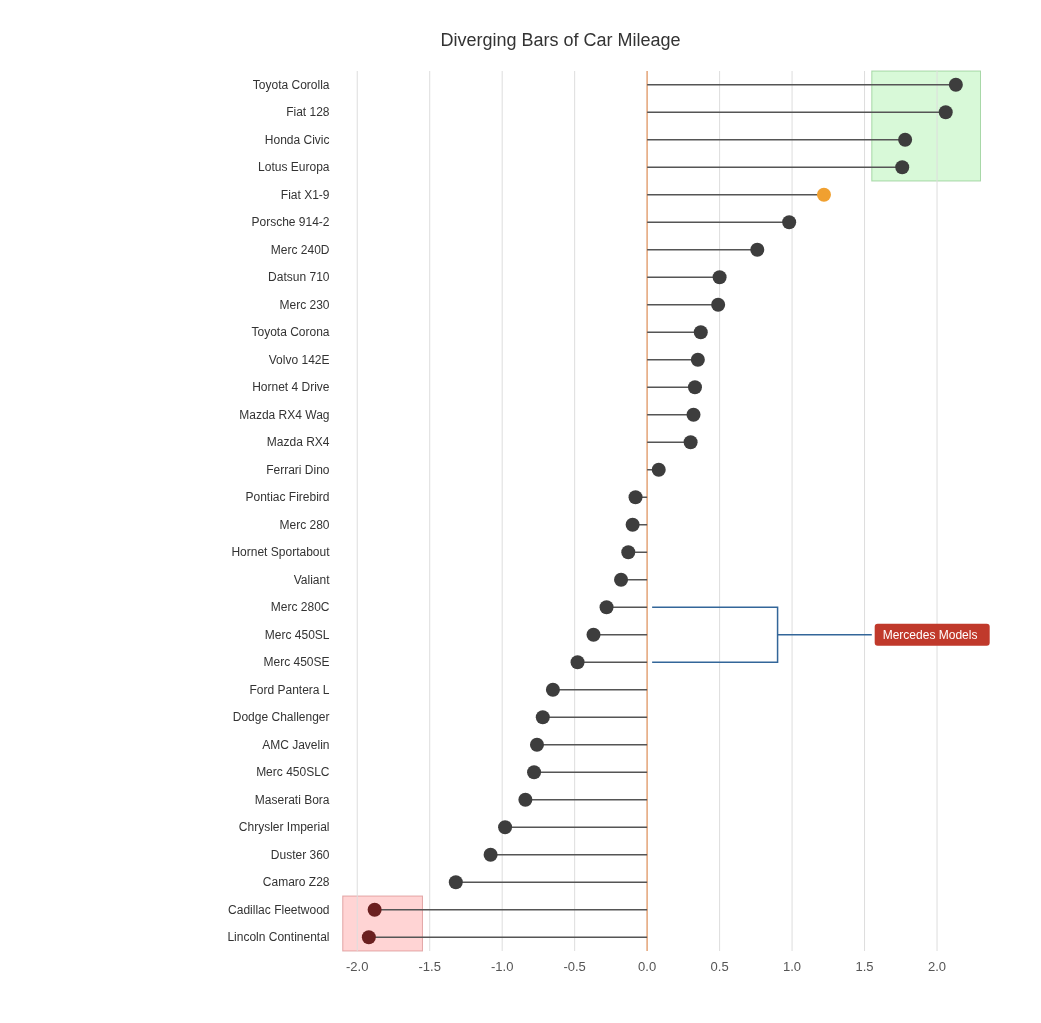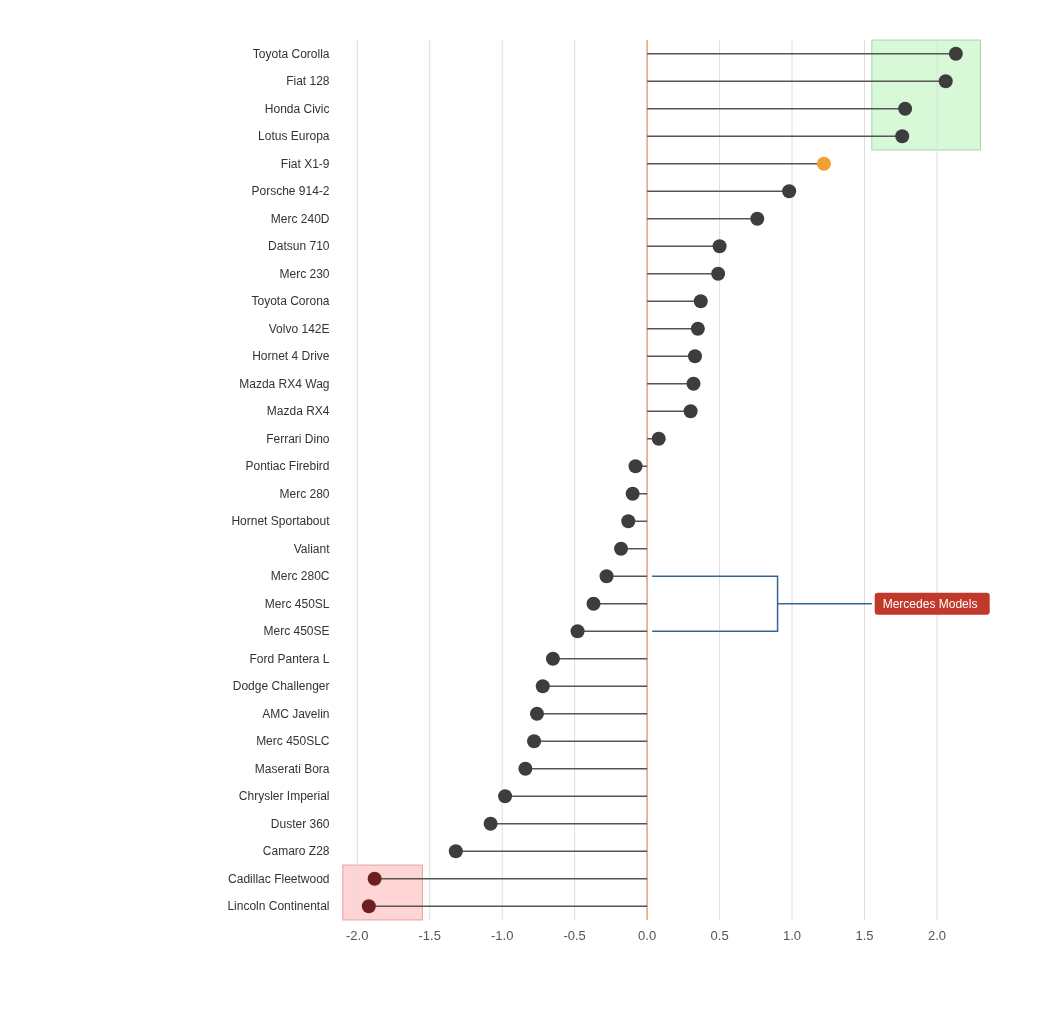--- a/index.html
+++ b/index.html
@@ -30,20 +30,21 @@
     }
     svg.main-chart {
       width: 100%;
       height: 100%;
     }
   </style>
 </head>
 <body>
 
 <div class="chart-container">
+  <div class="chart-title">Diverging Bars of Car Mileage</div>
   <div class="chart-area">
     <svg class="main-chart" id="chart-svg" viewBox="0 0 820 930">
         <rect x="691.2921348314608" y="10" width="108.70786516853923" height="110" fill="rgba(144,238,144,0.35)" stroke="rgba(100,180,100,0.5)" stroke-width="1"></rect>
         <rect x="162.24719101123594" y="835" width="79.71910112359552" height="55" fill="rgba(255,160,160,0.45)" stroke="rgba(200,100,100,0.5)" stroke-width="1"></rect>
         <line x1="176.74157303370785" y1="10" x2="176.74157303370785" y2="890" stroke="#ddd" stroke-width="1"></line>
         <text x="176.74157303370785" y="910" text-anchor="middle" font-size="13" fill="#555">-2.0</text>
         <line x1="249.2134831460674" y1="10" x2="249.2134831460674" y2="890" stroke="#ddd" stroke-width="1"></line>
         <text x="249.2134831460674" y="910" text-anchor="middle" font-size="13" fill="#555">-1.5</text>
         <line x1="321.685393258427" y1="10" x2="321.685393258427" y2="890" stroke="#ddd" stroke-width="1"></line>
         <text x="321.685393258427" y="910" text-anchor="middle" font-size="13" fill="#555">-1.0</text>

